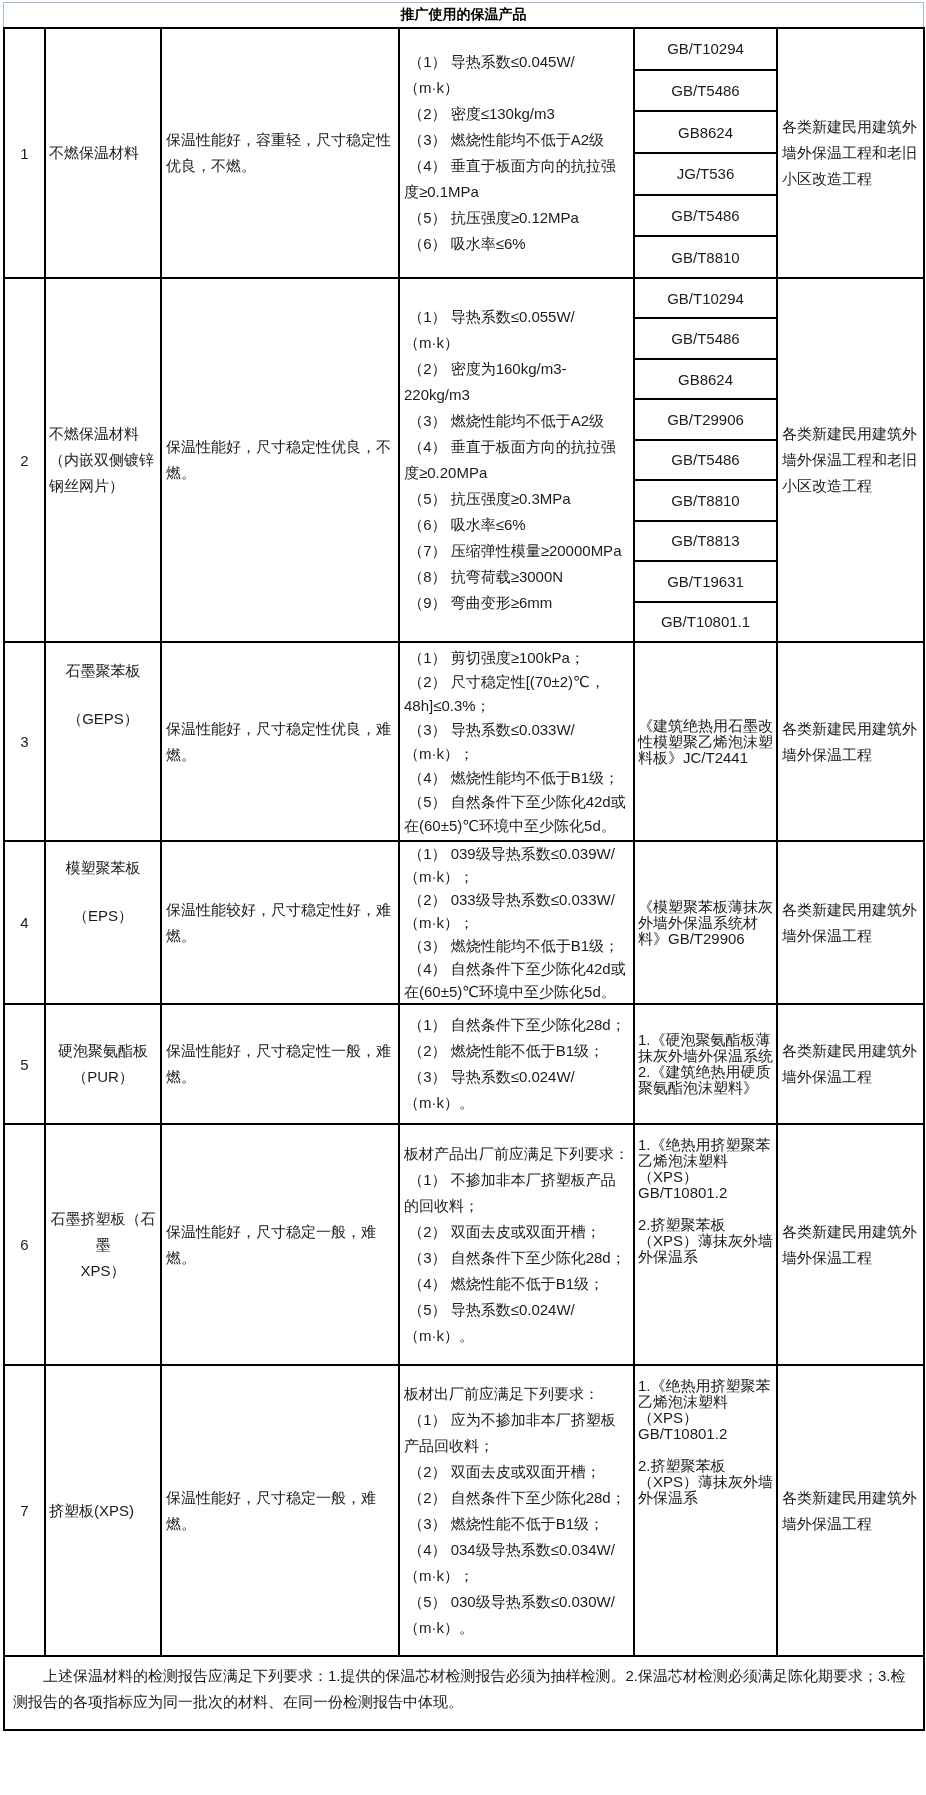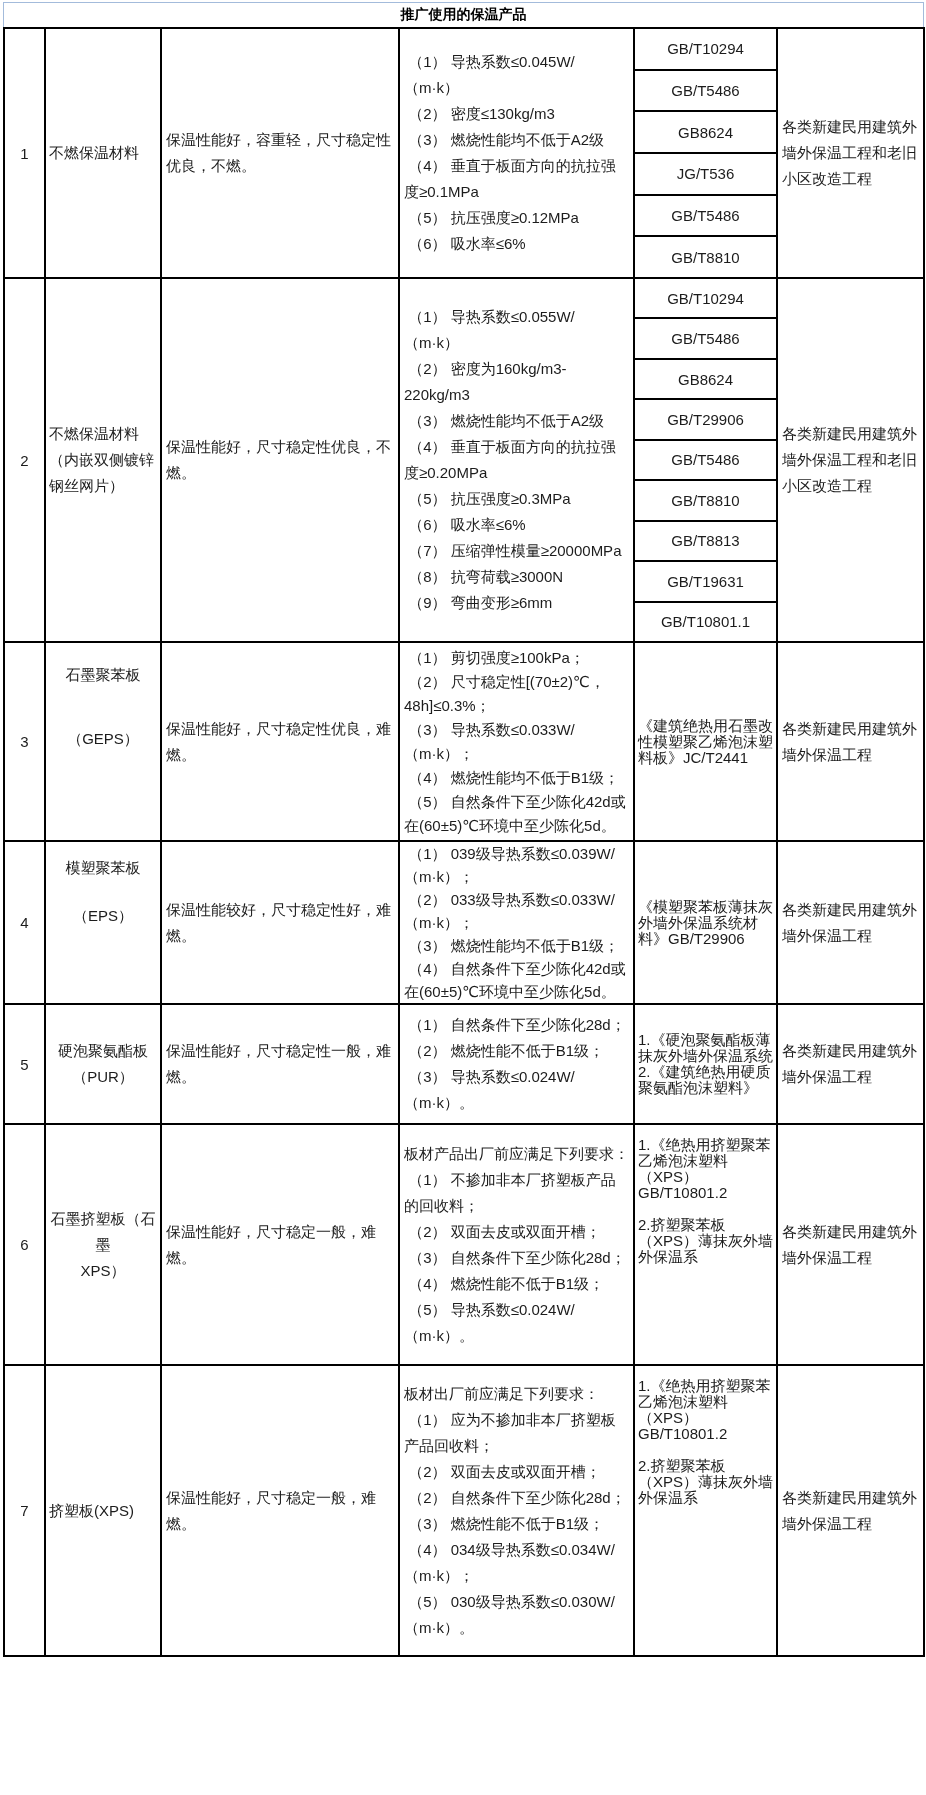--- a/index.html
+++ b/index.html
@@ -95,21 +95,21 @@
           <div class="std-box">GB/T8813</div>
           <div class="std-box">GB/T19631</div>
           <div class="std-box">GB/T10801.1</div>
         </div>
       </td>
       <td class="scope">各类新建民用建筑外墙外保温工程和老旧小区改造工程</td>
     </tr>
 
     <tr style="height:199px;">
       <td class="no">3</td>
-      <td class="name center" style="vertical-align:top;padding-top:16px;line-height:32px;margin-top:28px;">石墨聚苯板
+      <td class="name center" style="vertical-align:top;padding-top:16px;line-height:24px;margin-top:28px;">石墨聚苯板
 
 （GEPS）</td>
       <td class="feat">保温性能好，尺寸稳定性优良，难燃。</td>
       <td class="tech lh24"> （1） 剪切强度≥100kPa；
  （2） 尺寸稳定性[(70±2)℃，48h]≤0.3%；
  （3） 导热系数≤0.033W/（m·k）；
  （4） 燃烧性能均不低于B1级；
  （5） 自然条件下至少陈化42d或在(60±5)℃环境中至少陈化5d。</td>
       <td class="stds-text">《建筑绝热用石墨改性模塑聚乙烯泡沫塑料板》JC/T2441</td>
       <td class="scope">各类新建民用建筑外墙外保温工程</td>
@@ -169,16 +169,21 @@
  （2） 自然条件下至少陈化28d；
  （3） 燃烧性能不低于B1级；
  （4） 034级导热系数≤0.034W/（m·k）；
  （5） 030级导热系数≤0.030W/（m·k）。</td>
       <td class="stds-text stds-top">1.《绝热用挤塑聚苯乙烯泡沫塑料（XPS）GB/T10801.2
 
 2.挤塑聚苯板（XPS）薄抹灰外墙外保温系</td>
       <td class="scope">各类新建民用建筑外墙外保温工程</td>
     </tr>
 
+    <tr style="height:74px;">
+      <td class="footer-cell" colspan="6">
+        <div class="note">上述保温材料的检测报告应满足下列要求：1.提供的保温芯材检测报告必须为抽样检测。2.保温芯材检测必须满足陈化期要求；3.检测报告的各项指标应为同一批次的材料、在同一份检测报告中体现。</div>
+      </td>
+    </tr>
   </tbody>
     </table>
 
 </div>
 
 </body></html>

